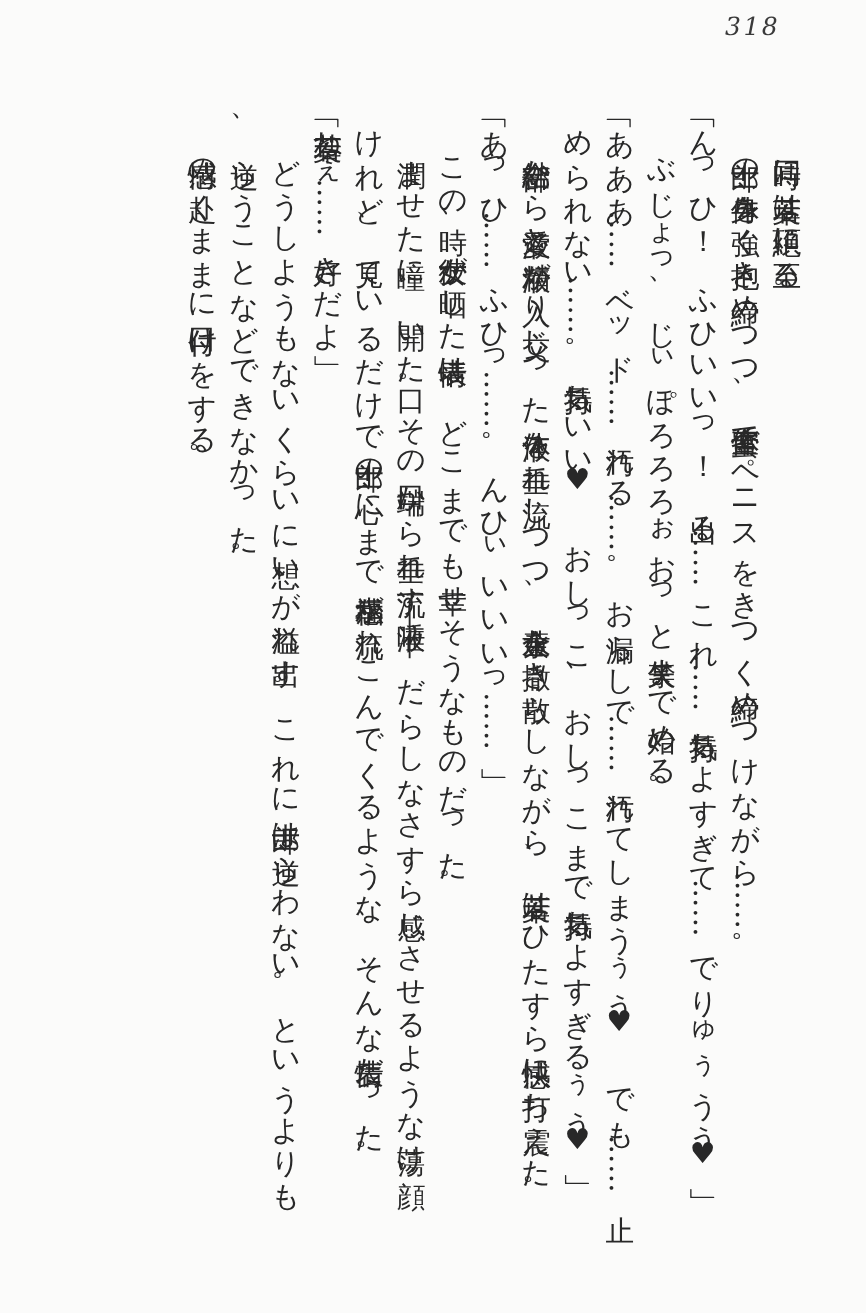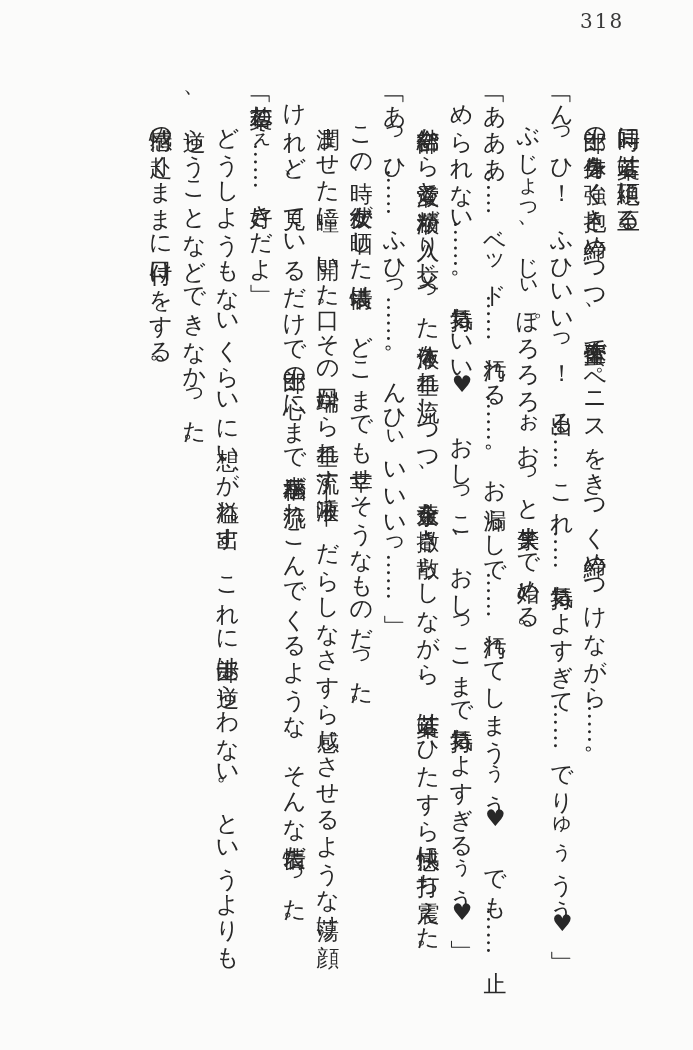--- a/index.html
+++ b/index.html
@@ -16,20 +16,21 @@
     height: 1050px;
     background: #fbfbfa;
     font-family: "DejaVu Serif", "Liberation Serif", serif;
     color: #2b2b2b;
   }
   .page-number {
     position: absolute;
     top: 9px;
     left: 580px;
     font-size: 20px;
+    font-style: italic;
     letter-spacing: 2px;
     color: #3a3a3a;
     font-family: "DejaVu Serif", "Liberation Serif", serif;
   }
   .text-block {
     position: absolute;
     top: 88px;
     right: 48px;
     height: 888px;
     writing-mode: vertical-rl;

